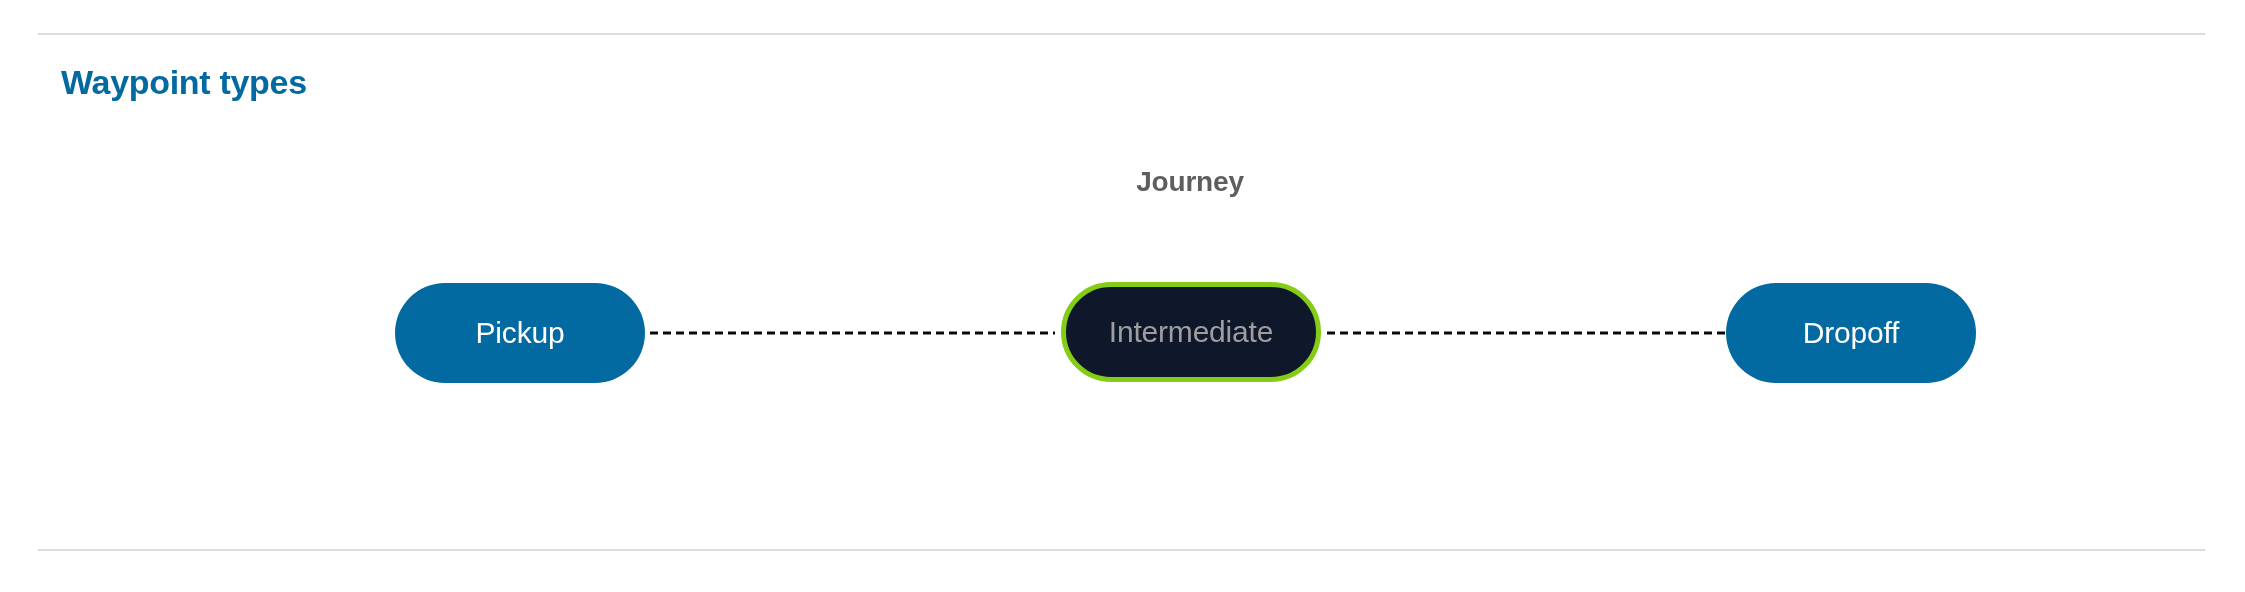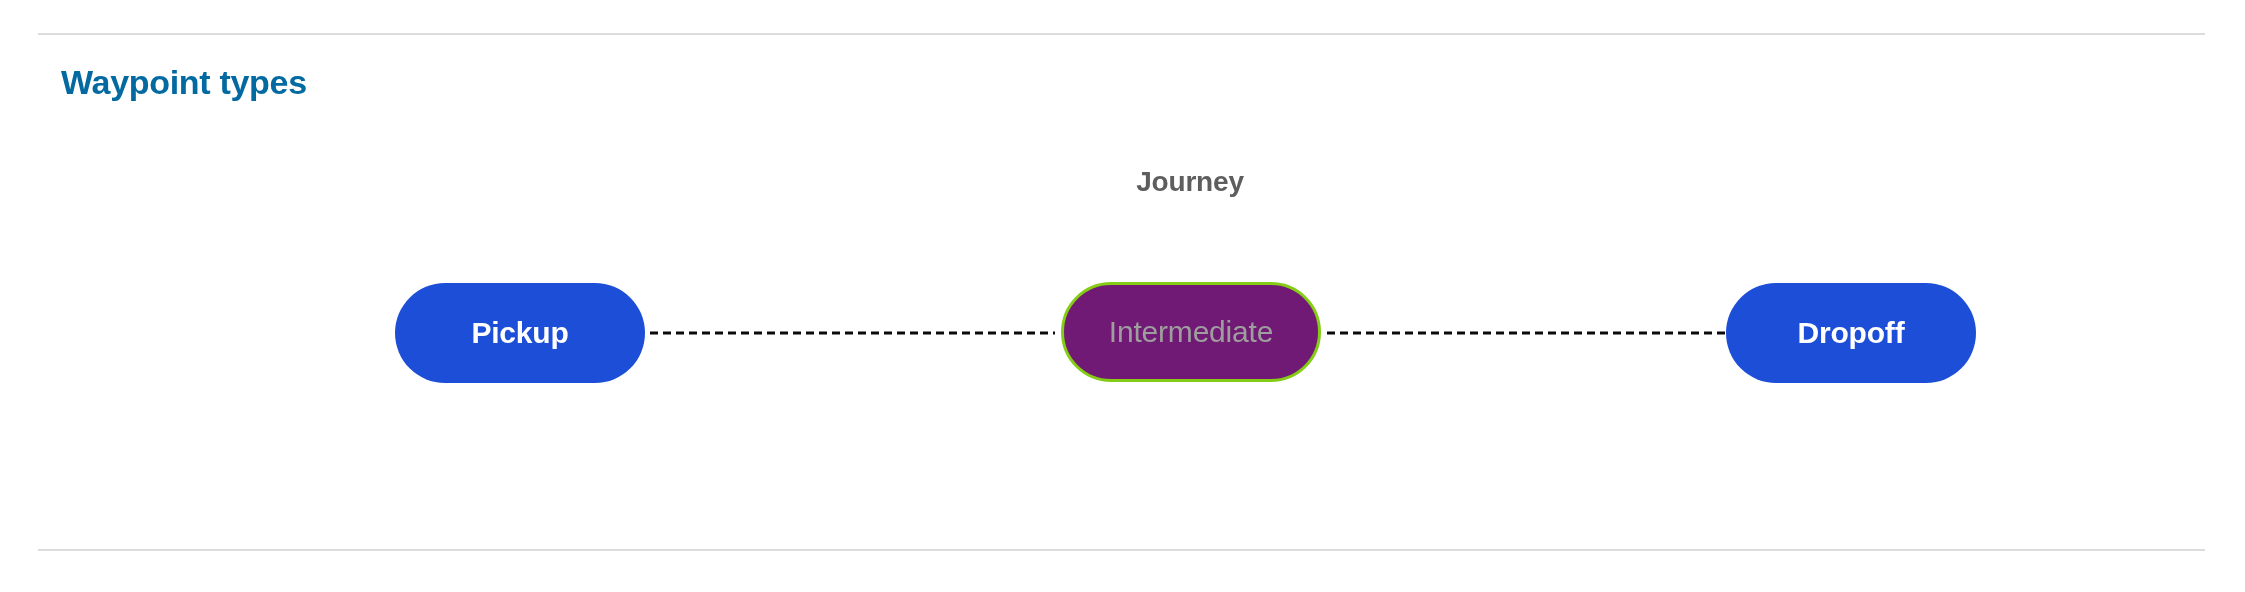--- a/index.html
+++ b/index.html
@@ -84,28 +84,28 @@
     height: 100px;
     border-radius: 50px;
     display: flex;
     align-items: center;
     justify-content: center;
     font-size: 30px;
     letter-spacing: -0.2px;
     white-space: nowrap;
   }
   .node.filled {
-    background: #1d4ed8;
+    background: #0369a1;
     color: #ffffff;
-    font-weight: bold;
+    font-weight: normal;
     border: none;
   }
   .node.outlined {
-    background: #701a75;
-    border: 3px solid #84cc16;
+    background: #0f172a;
+    border: 5px solid #84cc16;
     color: #9e9e9e;
     font-weight: normal;
   }
 
   .node-pickup       { left: 347px;  top: 283px; width: 250px; }
   .node-intermediate { left: 1013px; top: 282px; width: 260px; }
   .node-dropoff      { left: 1678px; top: 283px; width: 250px; }
 </style>
 </head>
 <body>

